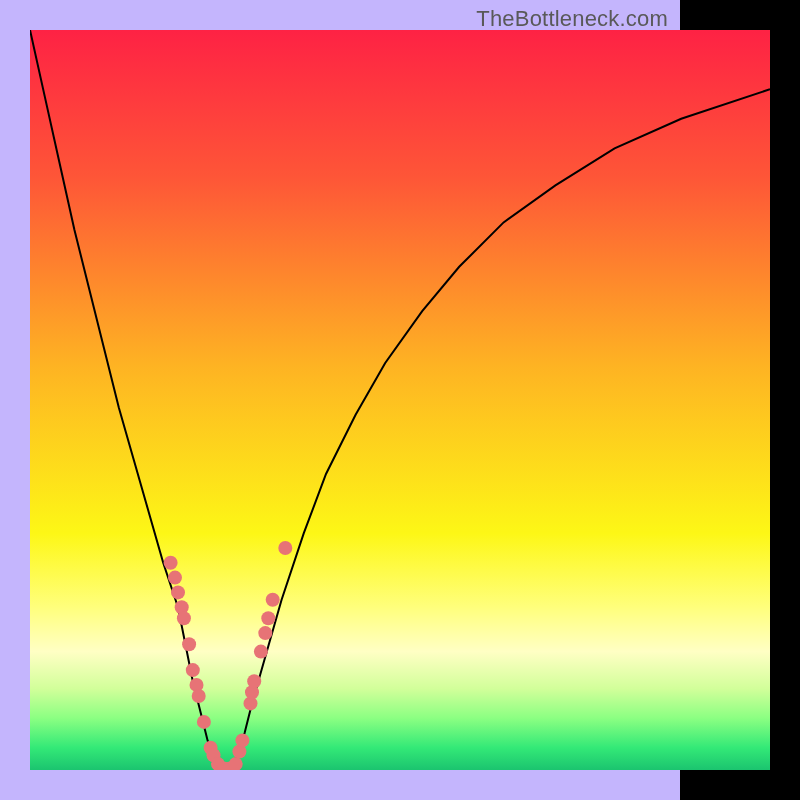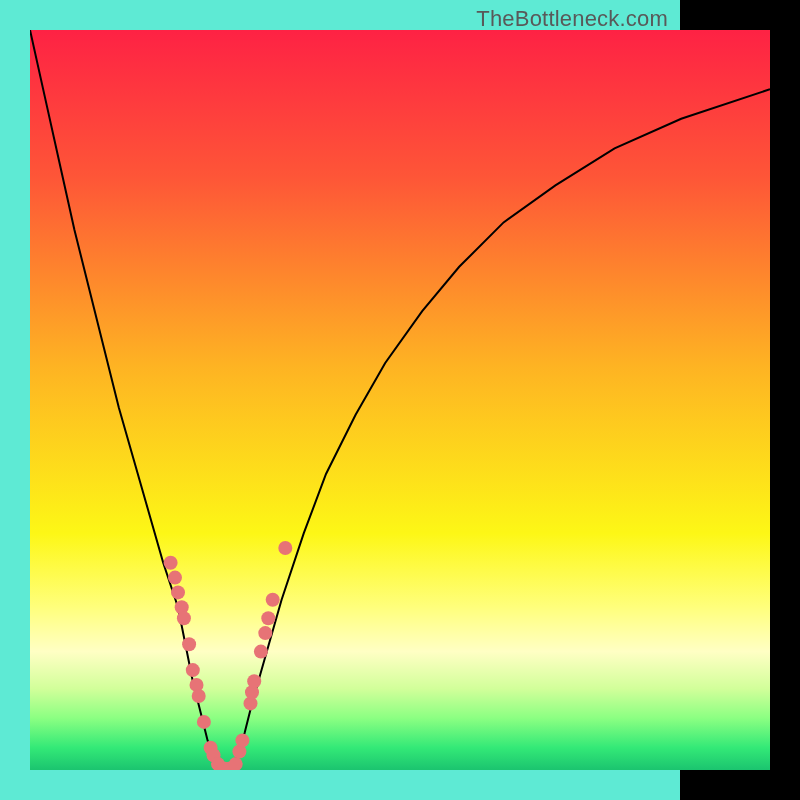--- a/index.html
+++ b/index.html
@@ -8,21 +8,21 @@
     width: 800px;
     height: 800px;
     overflow: hidden;
     background: #000;
     font-family: Arial, Helvetica, sans-serif;
   }
   .frame {
     position: relative;
     width: 680px;
     height: 800px;
-    background: #5eead4;
+    background: #c4b5fd;
   }
   .plot-area {
     position: absolute;
     left: 30px;
     top: 30px;
     width: 740px;
     height: 740px;
     
   }
   .watermark {

